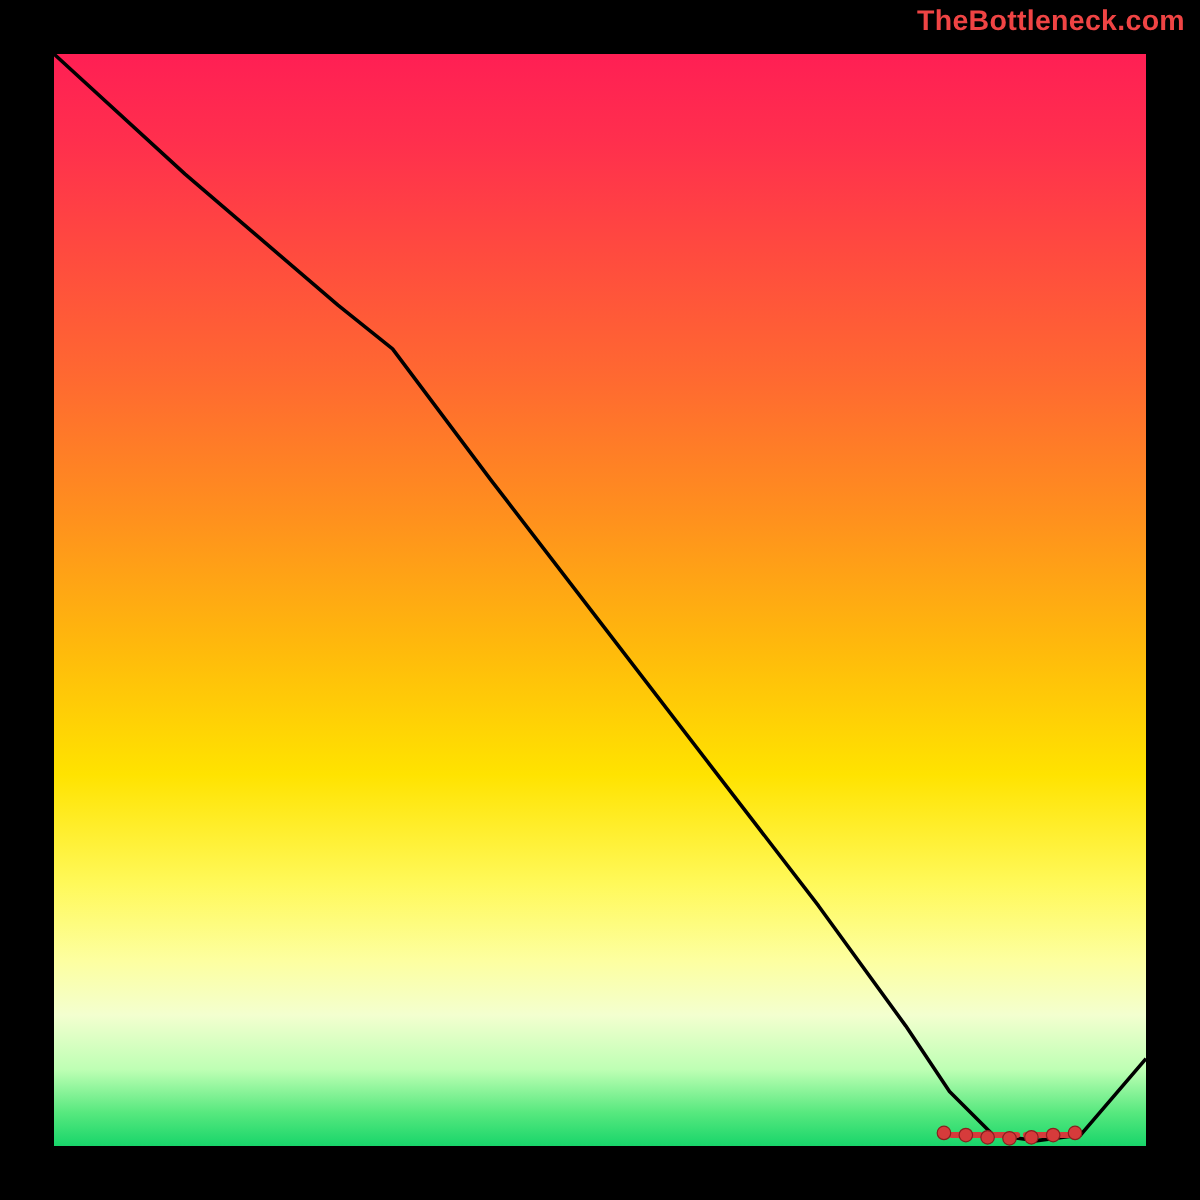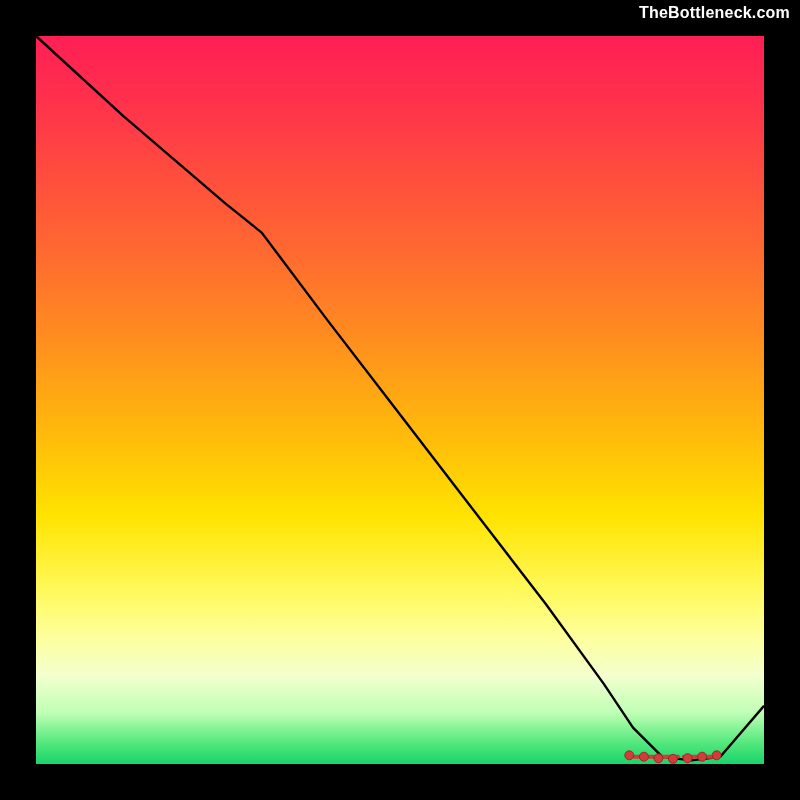--- a/index.html
+++ b/index.html
@@ -13,23 +13,23 @@
   }
   .stage {
     position: relative;
     width: 800px;
     height: 800px;
   }
   .watermark {
     position: absolute;
     top: 4px;
     right: 10px;
-    font-size: 16px;
+    font-size: 19px;
     font-weight: 600;
-    color: #ffffff;
+    color: #ef4444;
     letter-spacing: 0.2px;
     user-select: none;
   }
   .plot {
     position: absolute;
     left: 36px;
     top: 36px;
     width: 728px;   
     height: 728px;  
   }

